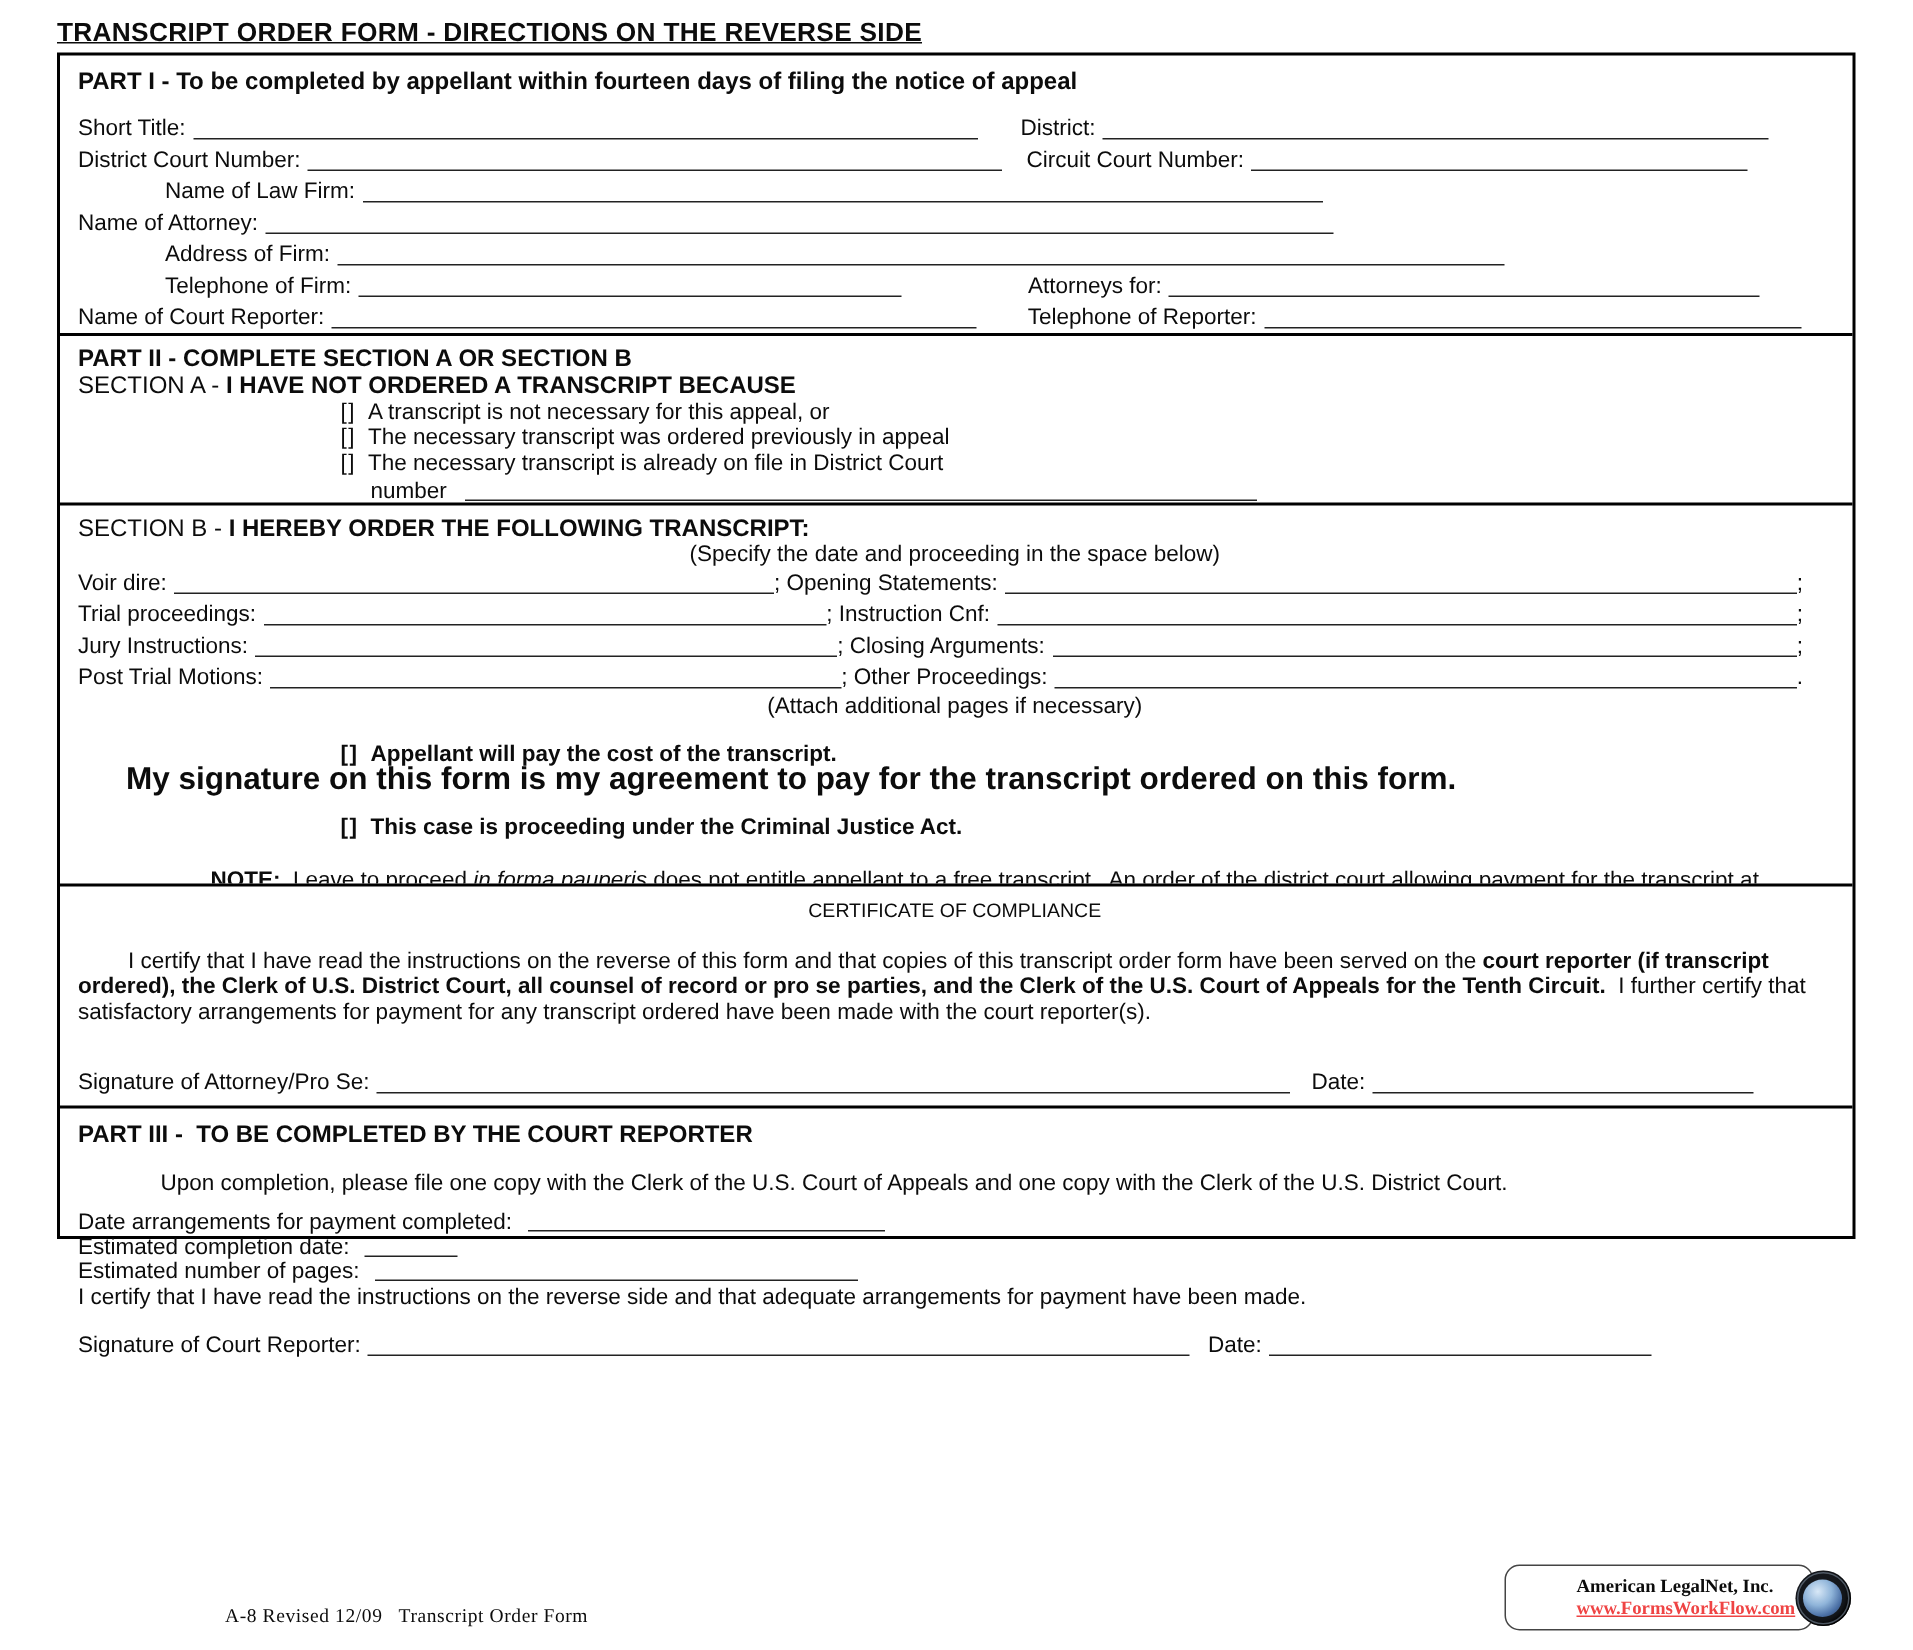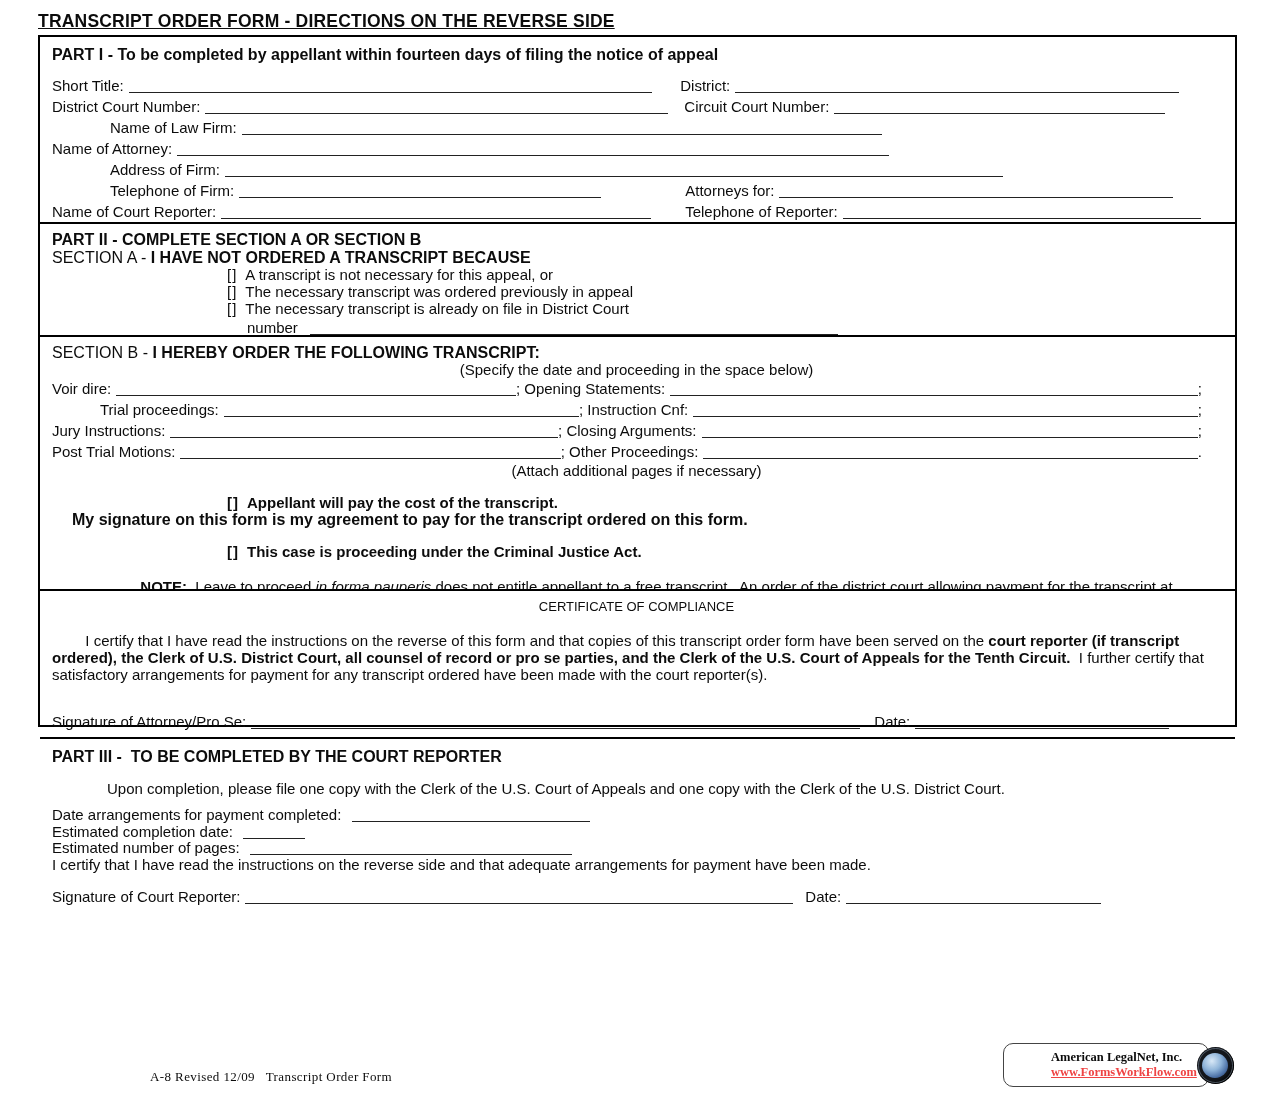--- a/index.html
+++ b/index.html
@@ -1,21 +1,21 @@
 <!DOCTYPE html>
 <html><head>
 <meta charset="utf-8">
 <style>
   html,body{margin:0;padding:0;background:#fff;width:1275px;height:1100px;}
   body{font-family:"Liberation Sans","DejaVu Sans",sans-serif;color:#0c0c0c;}
   .page{position:relative;width:1275px;height:1100px;background:#fff;overflow:hidden;}
   .pre{white-space:pre-wrap;}
   .title{position:absolute;top:11px;left:38px;width:1199px;
          font-size:17.5px;font-weight:bold;text-decoration:underline;letter-spacing:.2px;}
-  .form{position:absolute;top:35px;left:38px;width:1199px;height:692px;
+  .form{position:absolute;top:35px;left:38px;width:1199px;height:791px;
         border:2px solid #000;box-sizing:border-box;}
   .sec{box-sizing:border-box;padding:7px 14px 0 12px;overflow:hidden;}
   .sec + .sec{border-top:2px solid #000;}
   .s1{height:185px;}
   .s2{height:113px;}
   .s3{height:254px;}
   .s4{height:148px;}
   .s5{height:191px;}
   .h1{font-size:16px;font-weight:bold;line-height:22px;}
   .subh{font-size:16px;line-height:17px;}
@@ -123,21 +123,21 @@
         <span class="pre">SECTION B - </span><b>I HEREBY ORDER THE FOLLOWING TRANSCRIPT:</b>
       </div>
       <div class="center">(Specify the date and proceeding in the space below)</div>
       <div class="frow" style="padding-right:14px;">
         <span class="lbl">Voir dire:</span>
         <span class="bl" style="flex:1;"></span>
         <span class="lbl">; Opening Statements:</span>
         <span class="bl" style="flex:1.32;"></span>
         <span class="lbl">;</span>
       </div>
-      <div class="frow" style="padding-right:14px;margin-left:48px;">
+      <div class="frow" style="padding-right:14px;">
         <span class="lbl">Trial proceedings:</span>
         <span class="bl" style="flex:1;"></span>
         <span class="lbl">; Instruction Cnf:</span>
         <span class="bl" style="flex:1.42;"></span>
         <span class="lbl">;</span>
       </div>
       <div class="frow" style="padding-right:14px;">
         <span class="lbl">Jury Instructions:</span>
         <span class="bl" style="flex:1;"></span>
         <span class="lbl">; Closing Arguments:</span>
@@ -148,21 +148,21 @@
         <span class="lbl">Post Trial Motions:</span>
         <span class="bl" style="flex:1;"></span>
         <span class="lbl">; Other Proceedings:</span>
         <span class="bl" style="flex:1.3;"></span>
         <span class="lbl">.</span>
       </div>
       <div class="center">(Attach additional pages if necessary)</div>
       <div class="opt" style="margin-top:15px;font-weight:bold;">
         <span class="cb">[]</span><b>Appellant will pay the cost of the transcript.</b>
       </div>
-      <div style="font-size:16px;line-height:17px;font-weight:bold;margin-left:20px;">My signature on this form is my agreement to pay for the transcript ordered on this form.</div>
+      <div style="font-size:21px;line-height:17px;font-weight:bold;margin-left:32px;">My signature on this form is my agreement to pay for the transcript ordered on this form.</div>
       <div class="opt" style="margin-top:15px;font-weight:bold;">
         <span class="cb">[]</span><b>This case is proceeding under the Criminal Justice Act.</b>
       </div>
       <div class="note pre">
         <b>NOTE:</b><span>  Leave to proceed </span><i>in forma pauperis</i><span> does not entitle appellant to a free transcript.  An order of the district court allowing payment for the transcript at government expense must be obtained.  </span>
       </div>
     </div>
 
     <div class="sec s4">
       <div class="center" style="font-size:13px;">CERTIFICATE OF COMPLIANCE</div>

